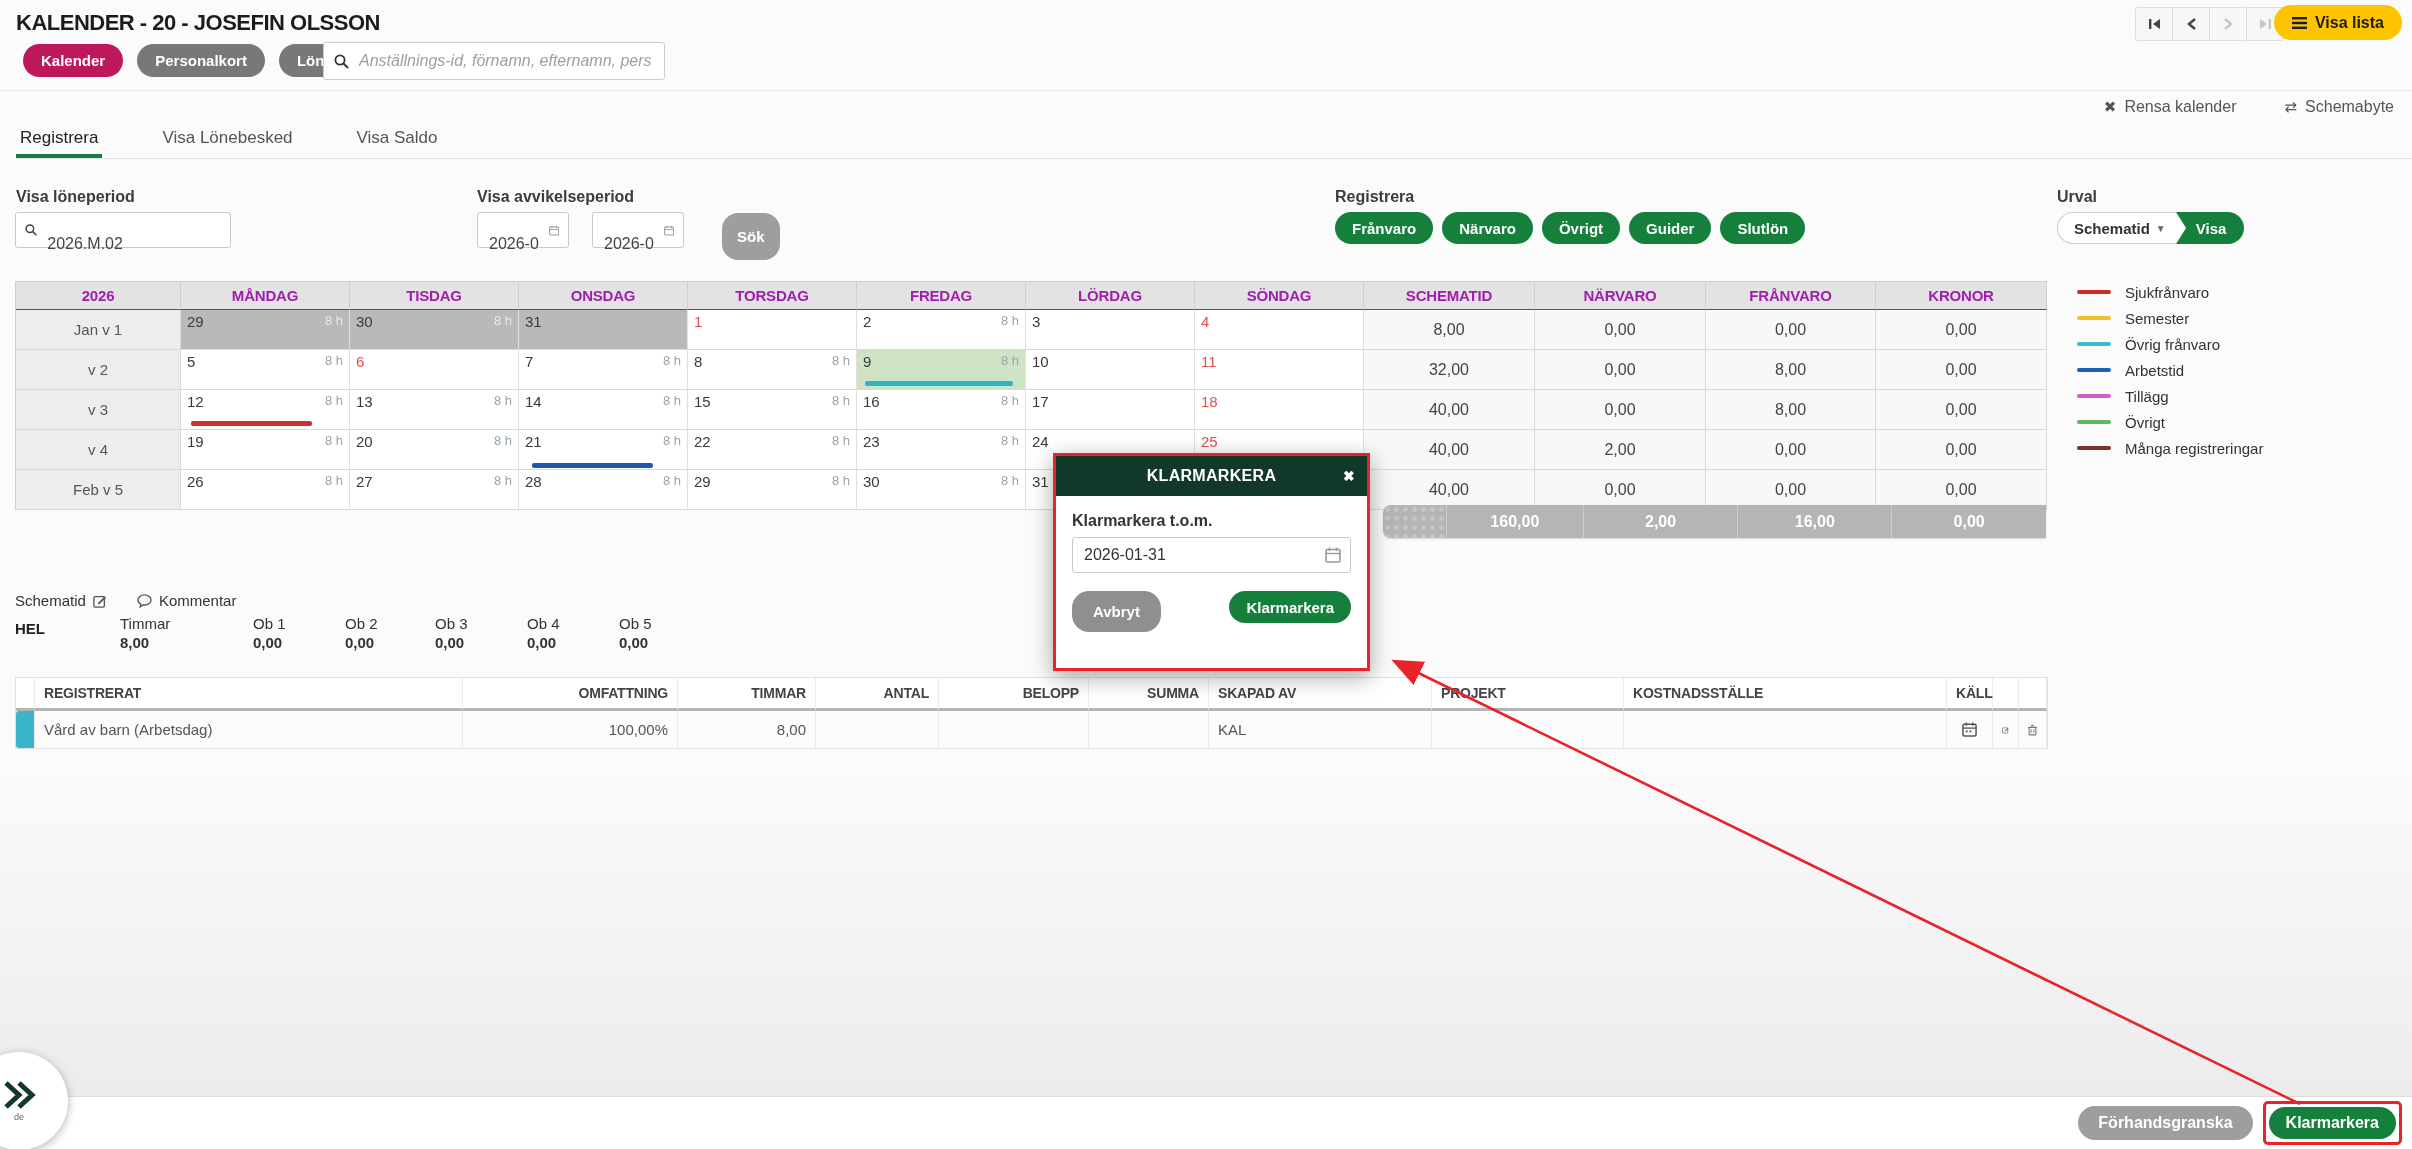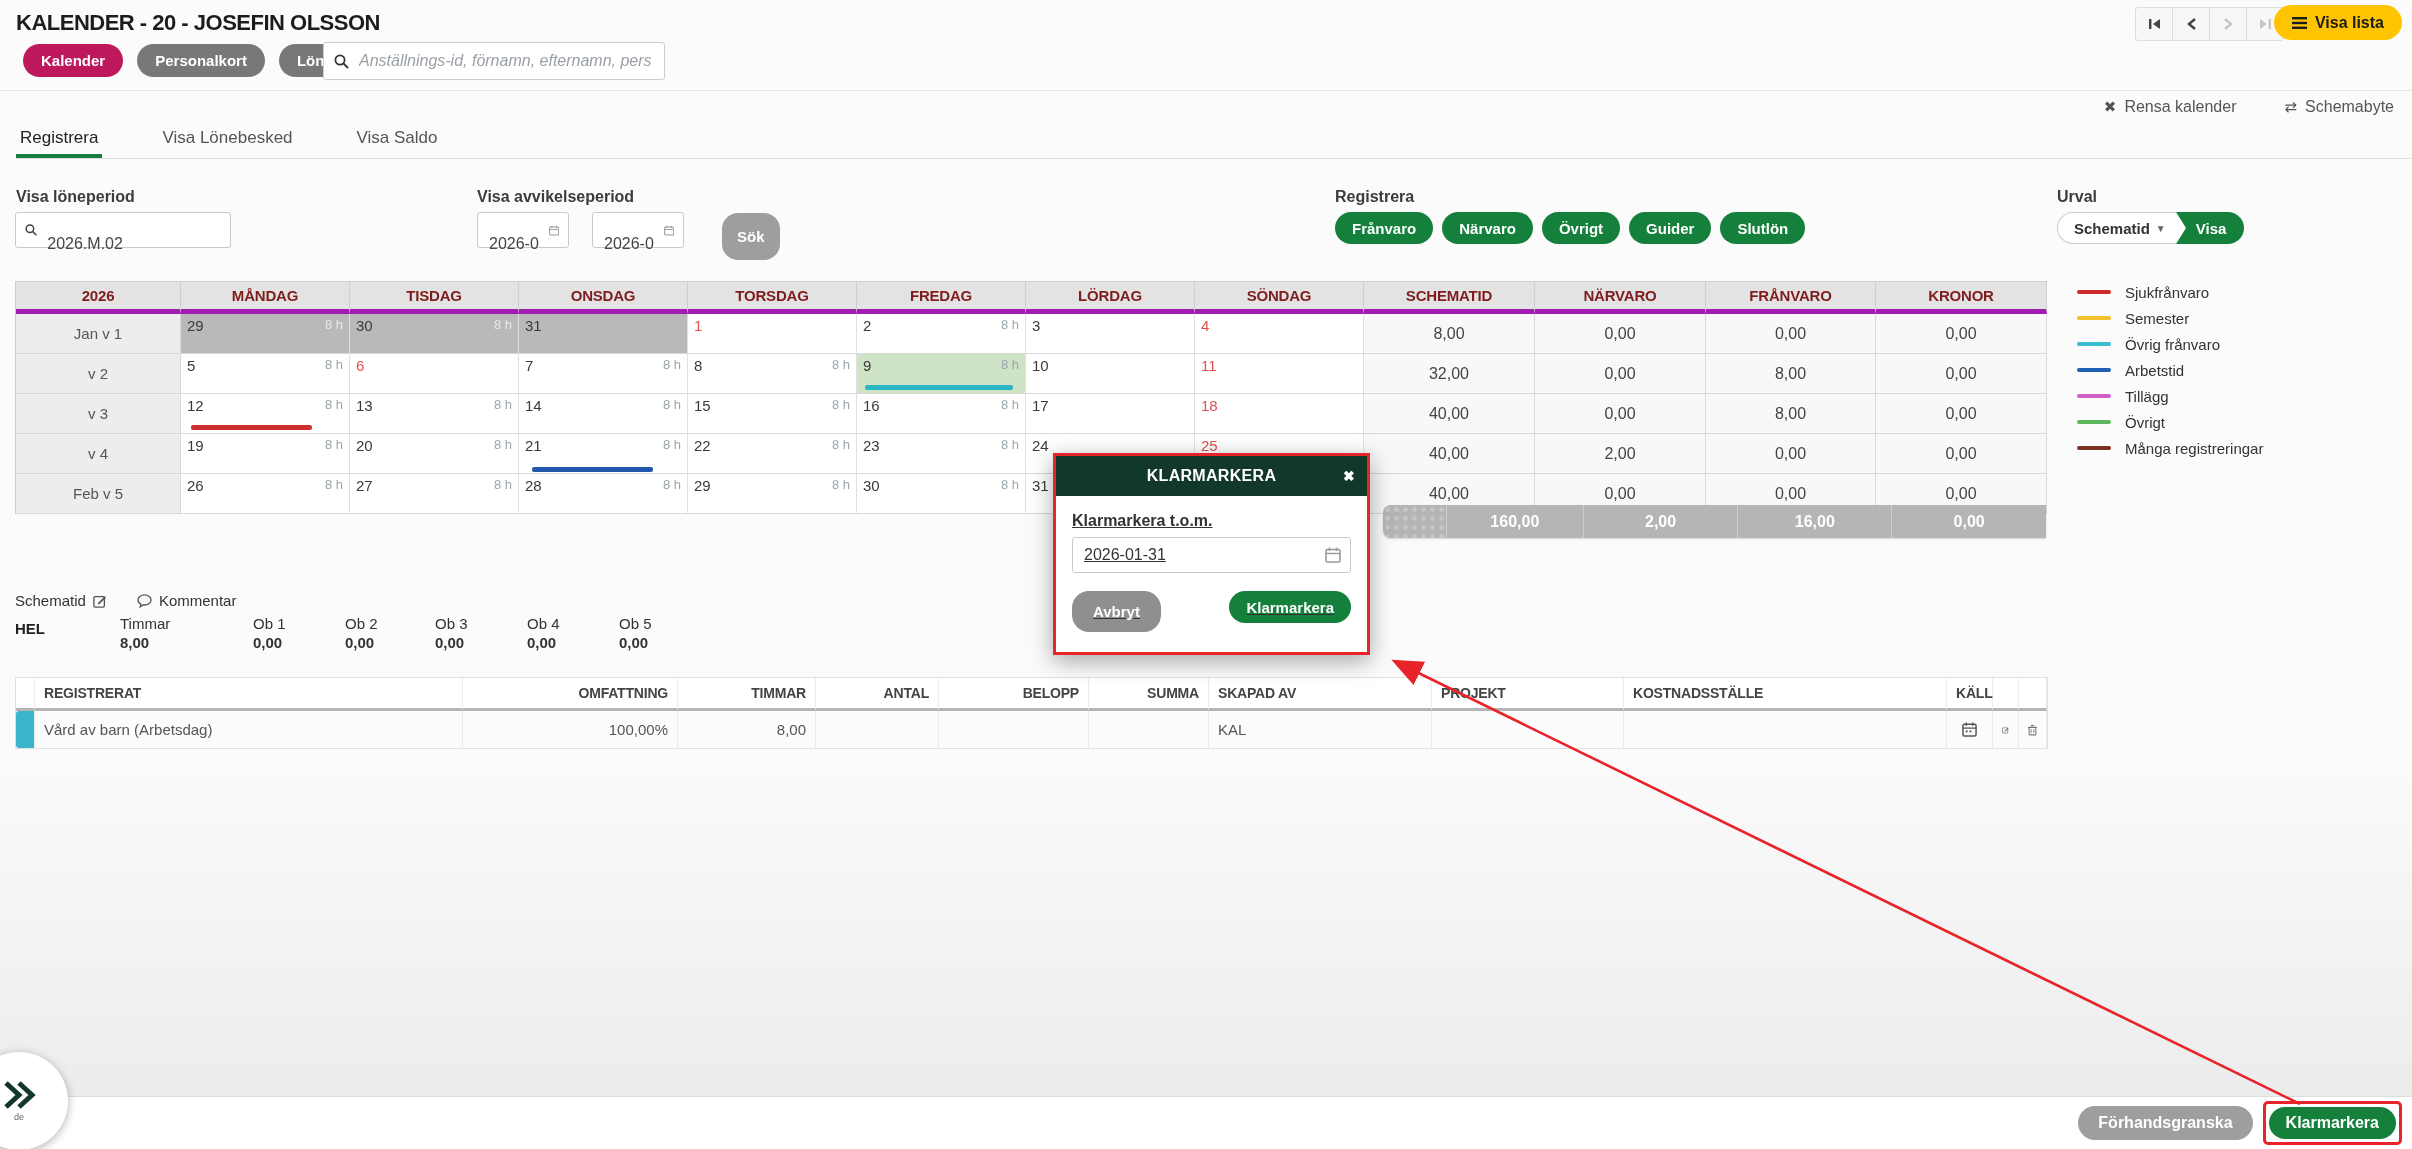--- a/index.html
+++ b/index.html
@@ -57,23 +57,23 @@
         font-weight:bold;color:#333;}
   .split-right{position:relative;background:#15803c;color:#fff;font-weight:bold;font-size:15px;
         border-radius:0 16px 16px 0;display:flex;align-items:center;padding:0 18px 0 20px;}
   .split-right::before{content:"";position:absolute;left:0;top:0;border-top:16px solid transparent;
         border-bottom:16px solid transparent;border-left:10px solid #fff;}
   .caret{font-size:10px;color:#666;}
   
   .cal{position:absolute;left:15px;top:281px;display:grid;
         grid-template-columns:165px repeat(7,169px) 171px 171px 170px 171px;
         border-top:1px solid #cfcfcf;border-left:1px solid #cfcfcf;background:#fff;}
-  .cal .hcell{background:#e3e3e3;border-right:1px solid #cfcfcf;border-bottom:5px solid #a21caf;
+  .cal .hcell{background:#e3e3e3;border-right:1px solid #cfcfcf;border-bottom:1px solid #a21caf;
         height:27px;display:flex;align-items:center;justify-content:center;font-weight:bold;
-        font-size:15px;color:#7f1d1d;letter-spacing:-0.2px;}
+        font-size:15px;color:#a21caf;letter-spacing:-0.2px;}
   .cal .wcell{background:#ededed;border-right:1px solid #d9d9d9;border-bottom:1px solid #d9d9d9;
         display:flex;align-items:center;justify-content:center;font-size:15px;color:#555;height:39px;}
   .cal .dcell{position:relative;background:#fff;border-right:1px solid #e0e0e0;
         border-bottom:1px solid #d9d9d9;height:39px;}
   .cal .dcell .dnum{position:absolute;left:6px;top:3px;font-size:15px;color:#3a3a3a;}
   .cal .dcell .dhours{position:absolute;right:6px;top:3px;font-size:13px;color:#9aa4ab;}
   .cal .dcell.muted{background:#b9b9b9;}
   .cal .dcell.muted .dhours{color:#e8e8e8;}
   .cal .dcell.red .dnum{color:#e05050;}
   .cal .dcell.hl{background:#cfe4c6;}
@@ -113,21 +113,21 @@
   .rtable .td.c{justify-content:center;}
   .rowcolor{padding:0 !important;}
   .rowcolor .cblock{width:100%;height:100%;border-radius:3px 0 0 3px;}
   
   .modal{position:absolute;left:1053px;top:453px;width:311px;z-index:20;background:#fff;
         border:3px solid #e8232a;box-shadow:0 6px 22px rgba(0,0,0,.35);}
   .modal-header{background:#12382b;height:40px;display:flex;align-items:center;justify-content:center;
         position:relative;color:#fff;font-weight:bold;font-size:16px;letter-spacing:0.3px;}
   .modal-close{position:absolute;right:12px;top:50%;transform:translateY(-50%);color:#fff;
         font-size:14px;cursor:pointer;}
-  .modal-body{padding:16px 16px 20px 16px;text-decoration:underline;}
+  .modal-body{padding:16px 16px 36px 16px;}
   .modal-label{font-weight:bold;font-size:16px;color:#333;margin-bottom:7px;}
   .modal-input{display:flex;align-items:center;border:1px solid #c9c9c9;border-radius:3px;
         height:34px;padding:0 9px;background:#fff;}
   .modal-input input{border:none;outline:none;flex:1;font-size:16px;color:#333;font-family:inherit;}
   .modal-btns{display:flex;justify-content:space-between;margin-top:18px;}
   .btn-cancel{background:#8f8f8f;color:#fff;font-weight:bold;font-size:15px;border:none;
         border-radius:17px;height:41px;padding:0 21px;cursor:pointer;}
   
   .footer{position:absolute;left:0;right:0;bottom:0;height:52px;background:#fff;
         border-top:1px solid #ddd;display:flex;align-items:center;justify-content:flex-end;

